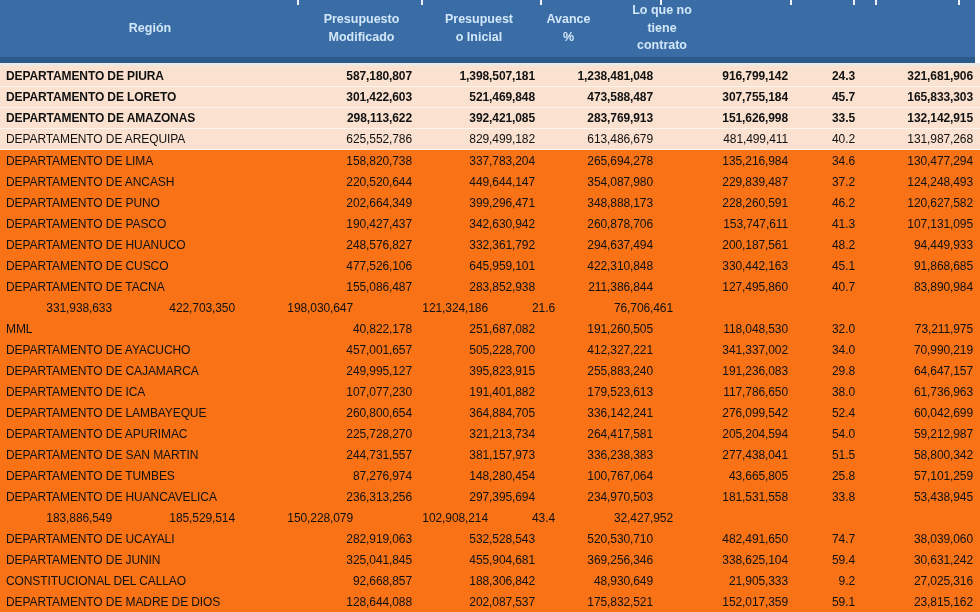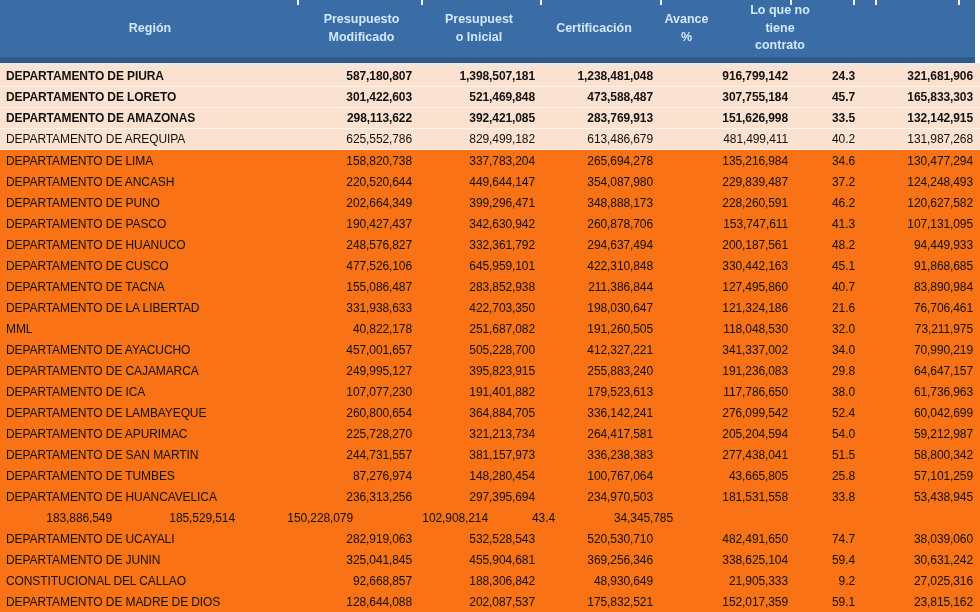--- a/index.html
+++ b/index.html
@@ -64,21 +64,20 @@
 <body>
 
 <div class="screen">
 
   <div class="thead">
     <div class="th col0">Región</div>
     <div class="th col2">Presupuesto
 Modificado</div>
     <div class="th col1">Presupuest
 o Inicial</div>
-    <div class="th col3">Certificación</div>
     <div class="th col5">Avance
 %</div>
     <div class="th col6">Lo que no
 tiene
 contrato</div>
   </div>
   <div class="header-darkbar"></div>
   <div class="header-lightline"></div>
 
   <div id="tbody">
@@ -175,21 +174,20 @@
       <div class="tr">
     <div class="td col0">DEPARTAMENTO DE TACNA</div>
     <div class="td col1">155,086,487</div>
     <div class="td col2">283,852,938</div>
     <div class="td col3">211,386,844</div>
     <div class="td col4">127,495,860</div>
     <div class="td col5">40.7</div>
     <div class="td col6">83,890,984</div>
   </div>
       <div class="tr">
-    <div class="td col0">DEPARTAMENTO DE LA LIBERTAD</div>
     <div class="td col1">331,938,633</div>
     <div class="td col2">422,703,350</div>
     <div class="td col3">198,030,647</div>
     <div class="td col4">121,324,186</div>
     <div class="td col5">21.6</div>
     <div class="td col6">76,706,461</div>
   </div>
       <div class="tr">
     <div class="td col0">MML</div>
     <div class="td col1">40,822,178</div>
@@ -270,21 +268,21 @@
     <div class="td col4">181,531,558</div>
     <div class="td col5">33.8</div>
     <div class="td col6">53,438,945</div>
   </div>
       <div class="tr">
     <div class="td col1">183,886,549</div>
     <div class="td col2">185,529,514</div>
     <div class="td col3">150,228,079</div>
     <div class="td col4">102,908,214</div>
     <div class="td col5">43.4</div>
-    <div class="td col6">34,345,785</div>
+    <div class="td col6">32,427,952</div>
   </div>
       <div class="tr">
     <div class="td col0">DEPARTAMENTO DE UCAYALI</div>
     <div class="td col1">282,919,063</div>
     <div class="td col2">532,528,543</div>
     <div class="td col3">520,530,710</div>
     <div class="td col4">482,491,650</div>
     <div class="td col5">74.7</div>
     <div class="td col6">38,039,060</div>
   </div>

